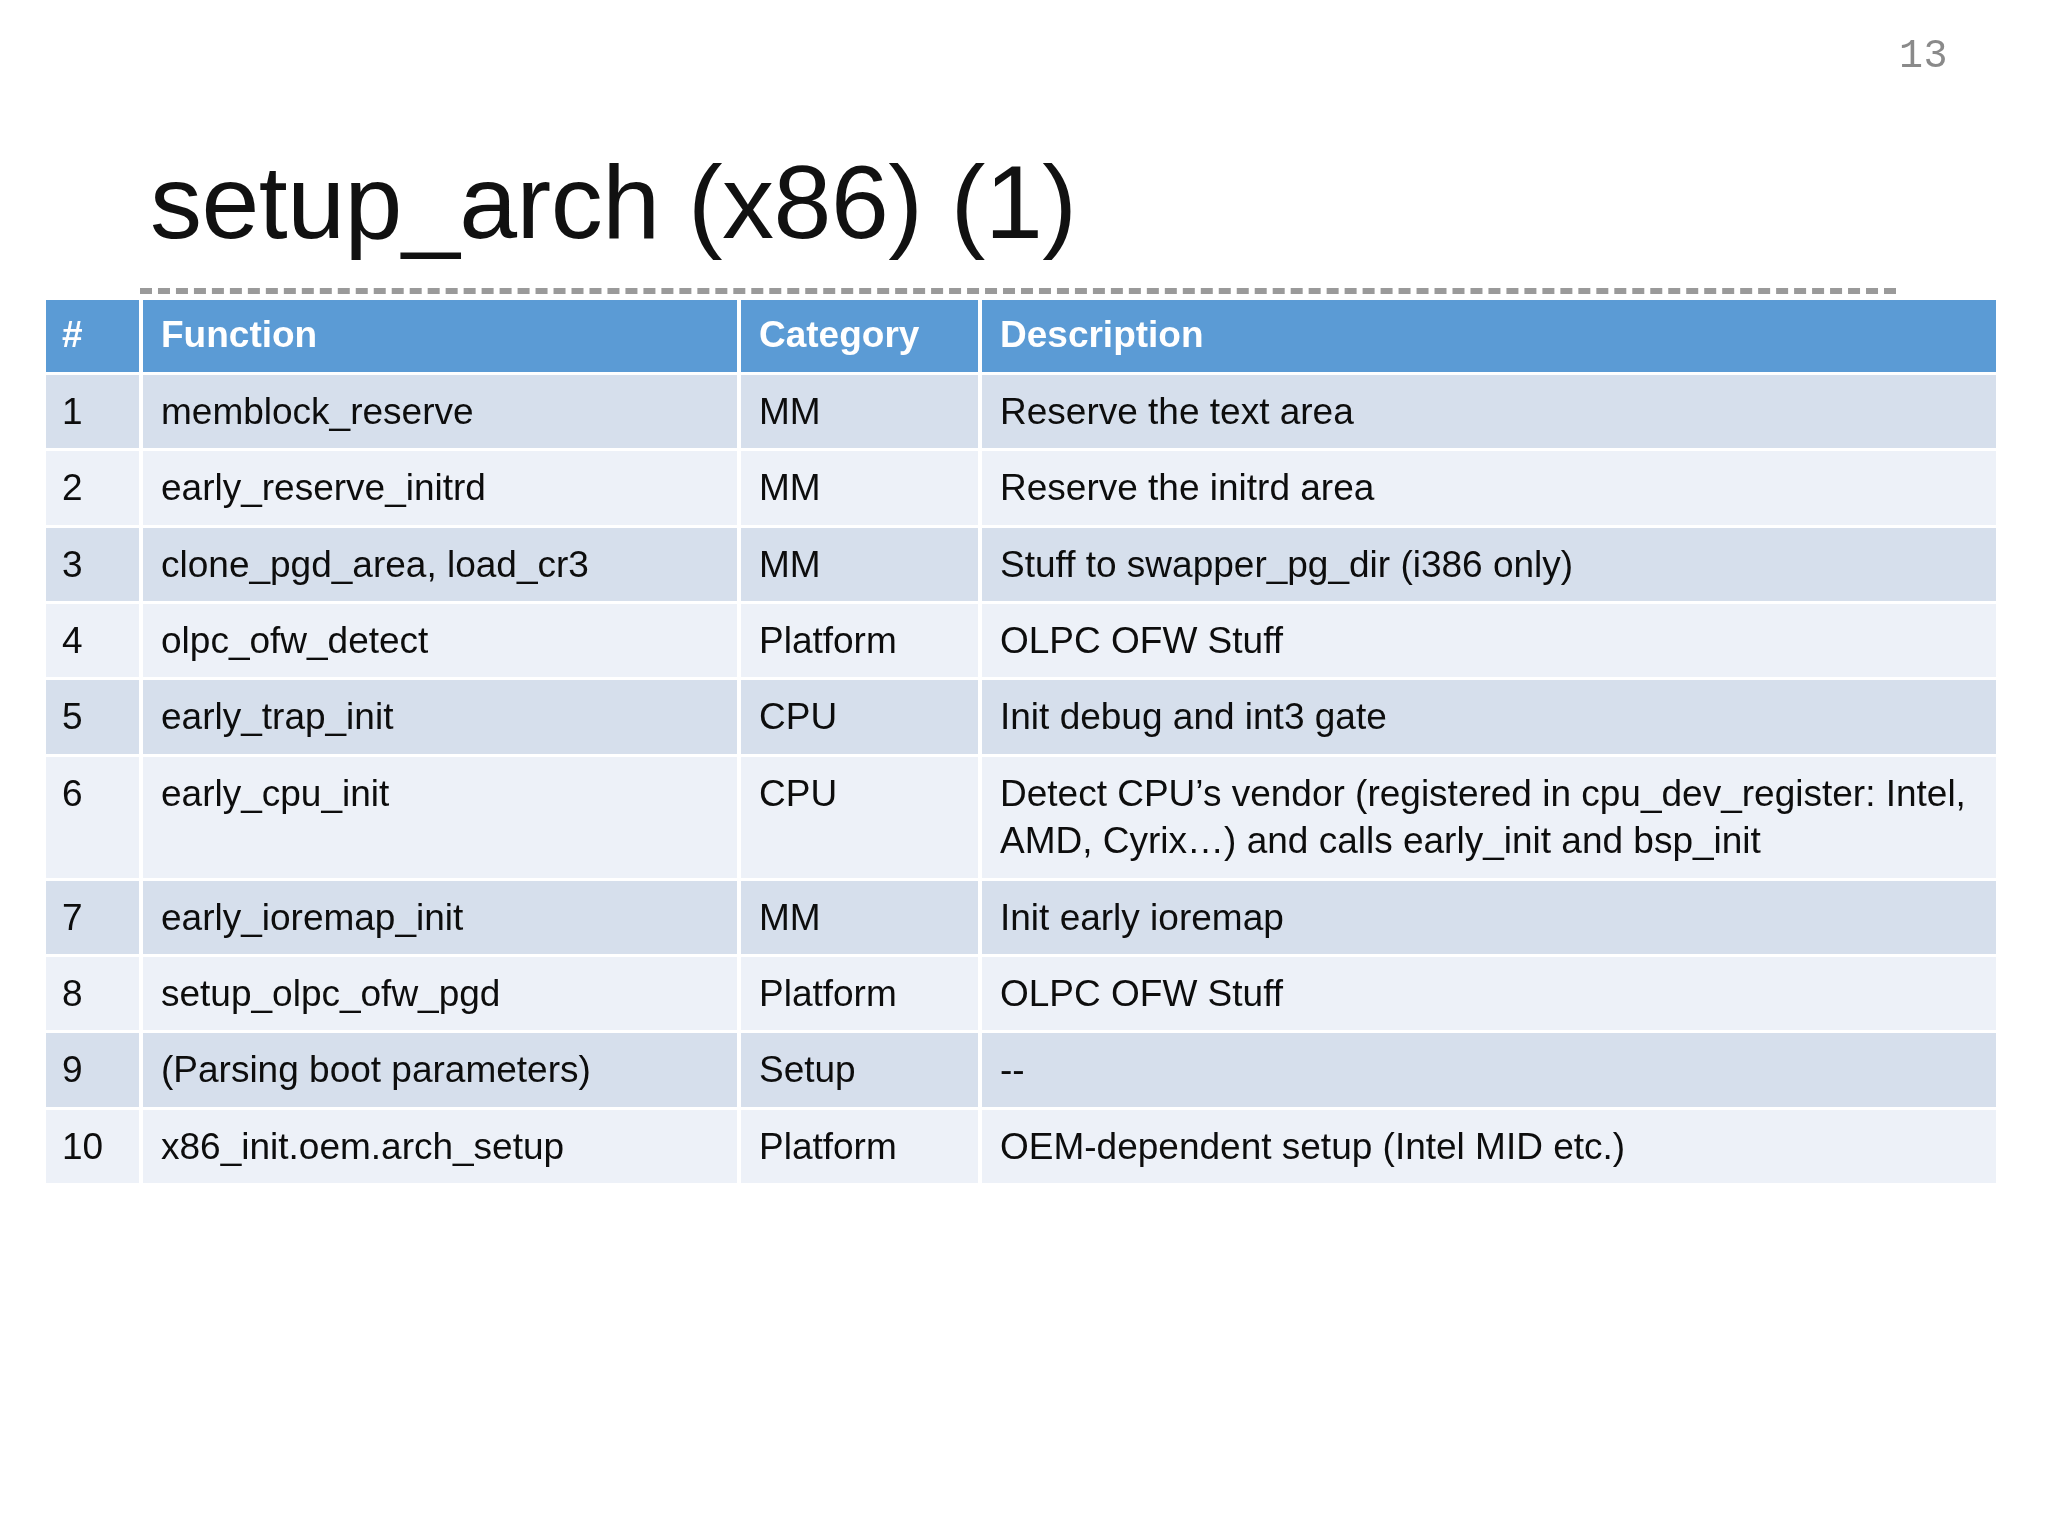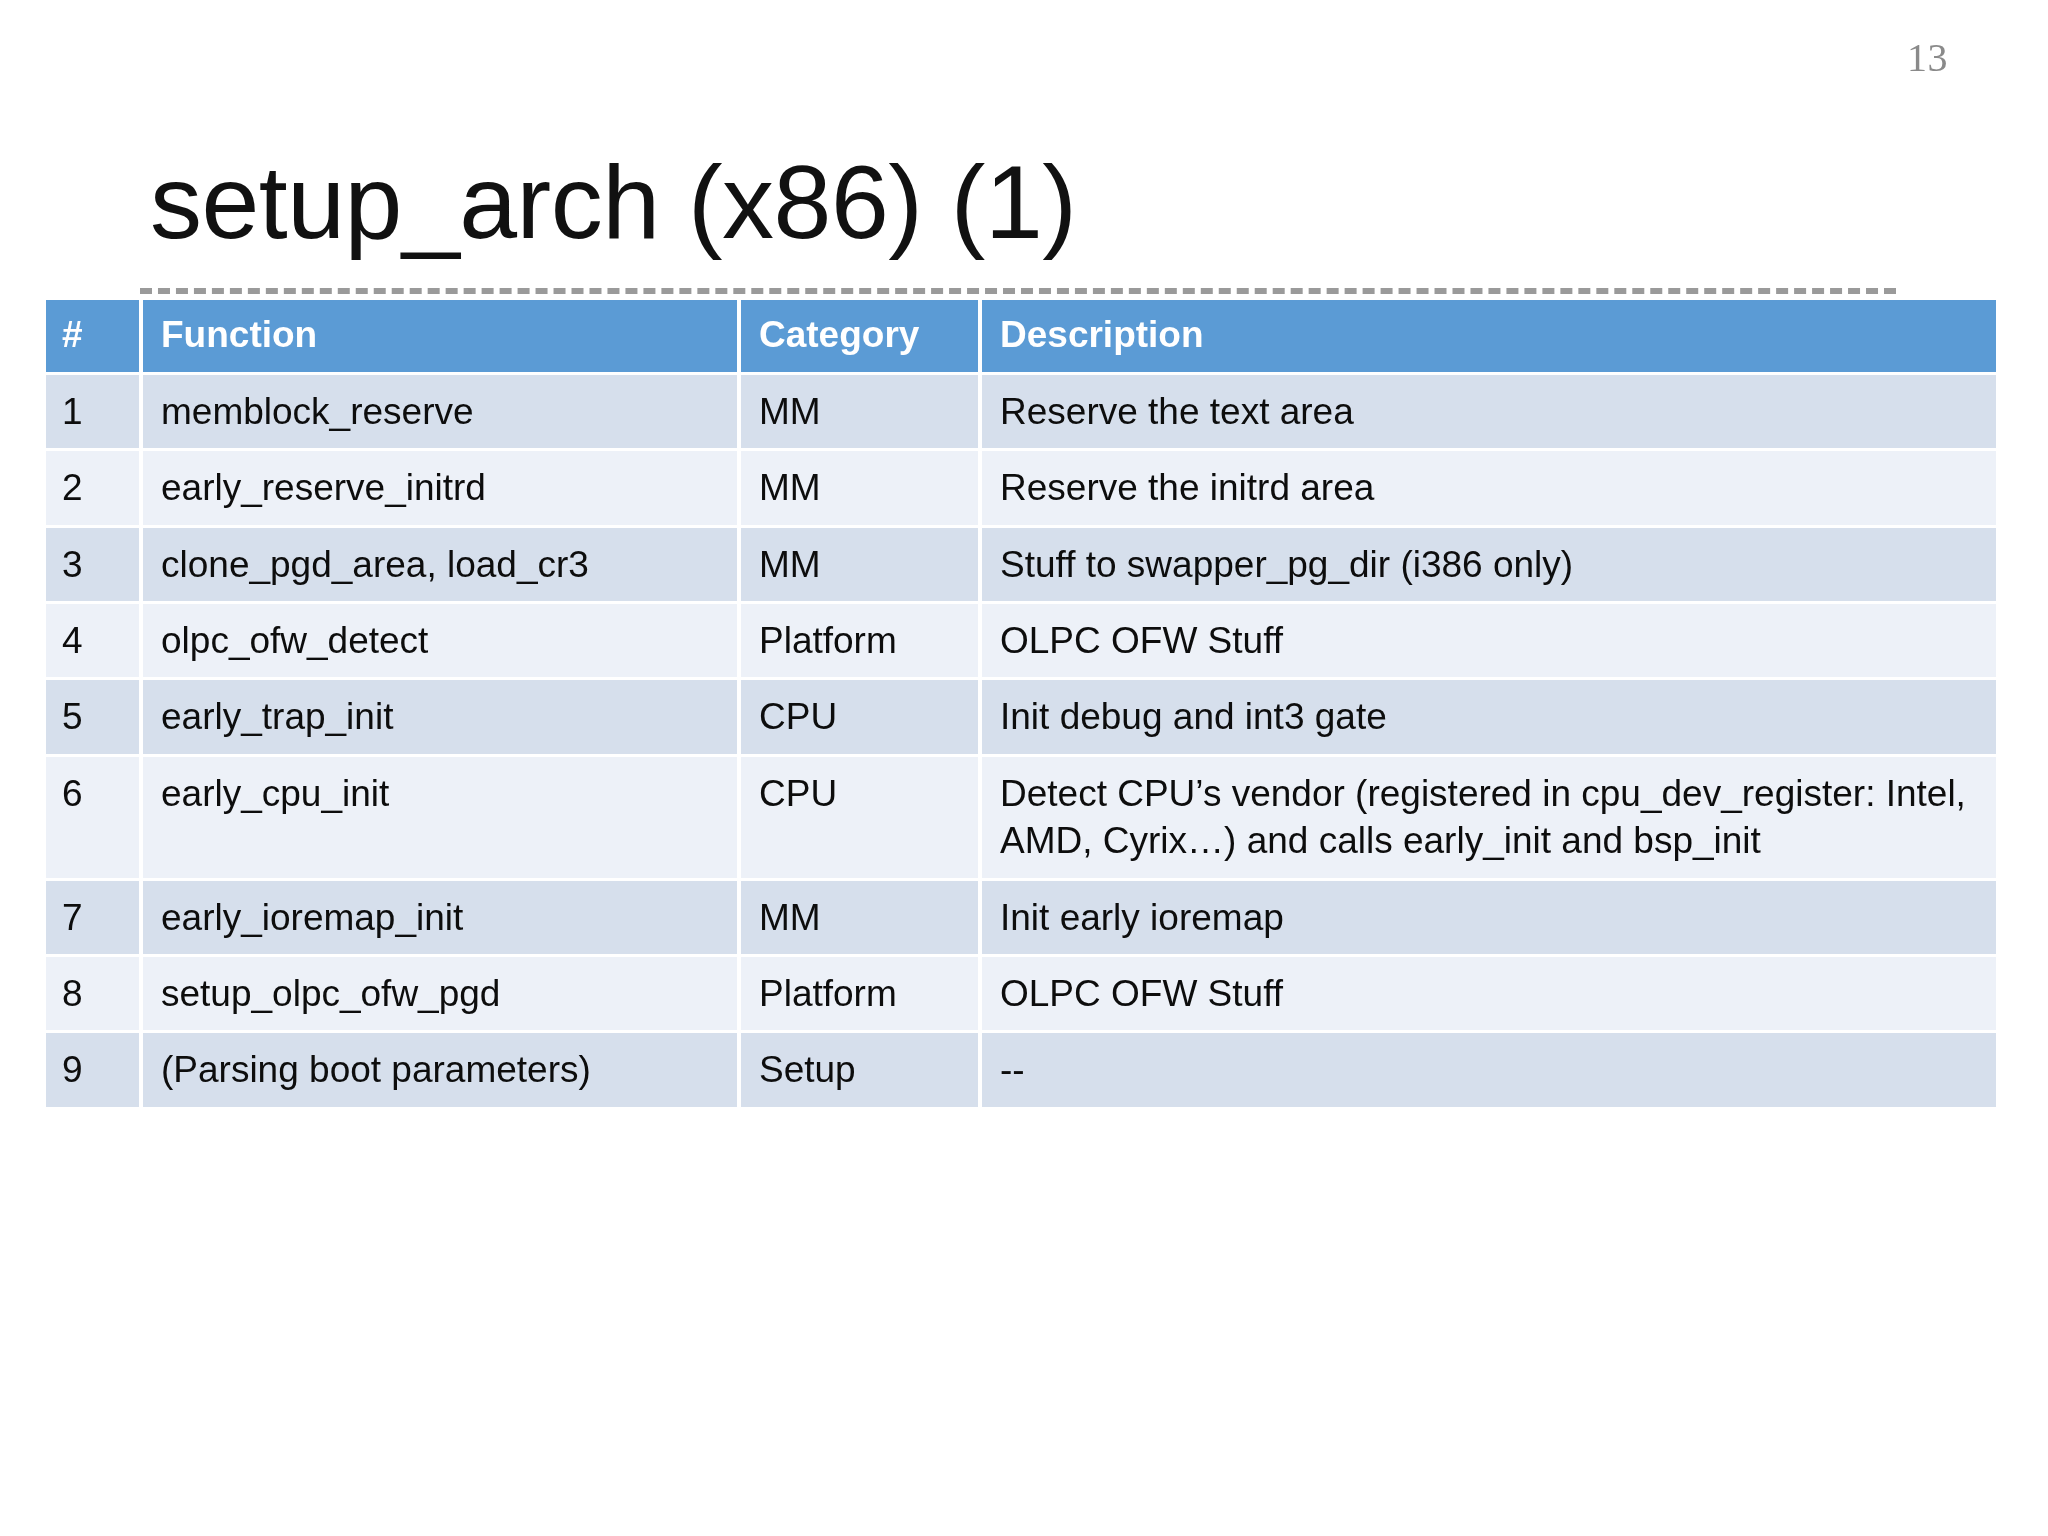--- a/index.html
+++ b/index.html
@@ -16,21 +16,21 @@
     color: #000000;
   }
 
   
   #slide-number {
     position: absolute;
     top: 34px;
     right: 100px;
     font-size: 40px;
     color: #8a8a8a;
-    font-family: Liberation Serif, serif;
+    font-family: Liberation Mono, monospace;
     letter-spacing: 0.5px;
   }
 
   
   #slide-title {
     position: absolute;
     left: 150px;
     top: 78px;
     font-size: 104px;
     line-height: 1.05;
@@ -177,14 +177,20 @@
         <td>setup_olpc_ofw_pgd</td>
         <td>Platform</td>
         <td>OLPC OFW Stuff</td>
       </tr>
       <tr class="row-odd">
         <td class="cell-num">9</td>
         <td>(Parsing boot parameters)</td>
         <td>Setup</td>
         <td>--</td>
       </tr>
+      <tr class="row-even">
+        <td class="cell-num">10</td>
+        <td>x86_init.oem.arch_setup</td>
+        <td>Platform</td>
+        <td>OEM-dependent setup (Intel MID etc.)</td>
+      </tr>
     </tbody>
 </table>
 
 </body></html>

